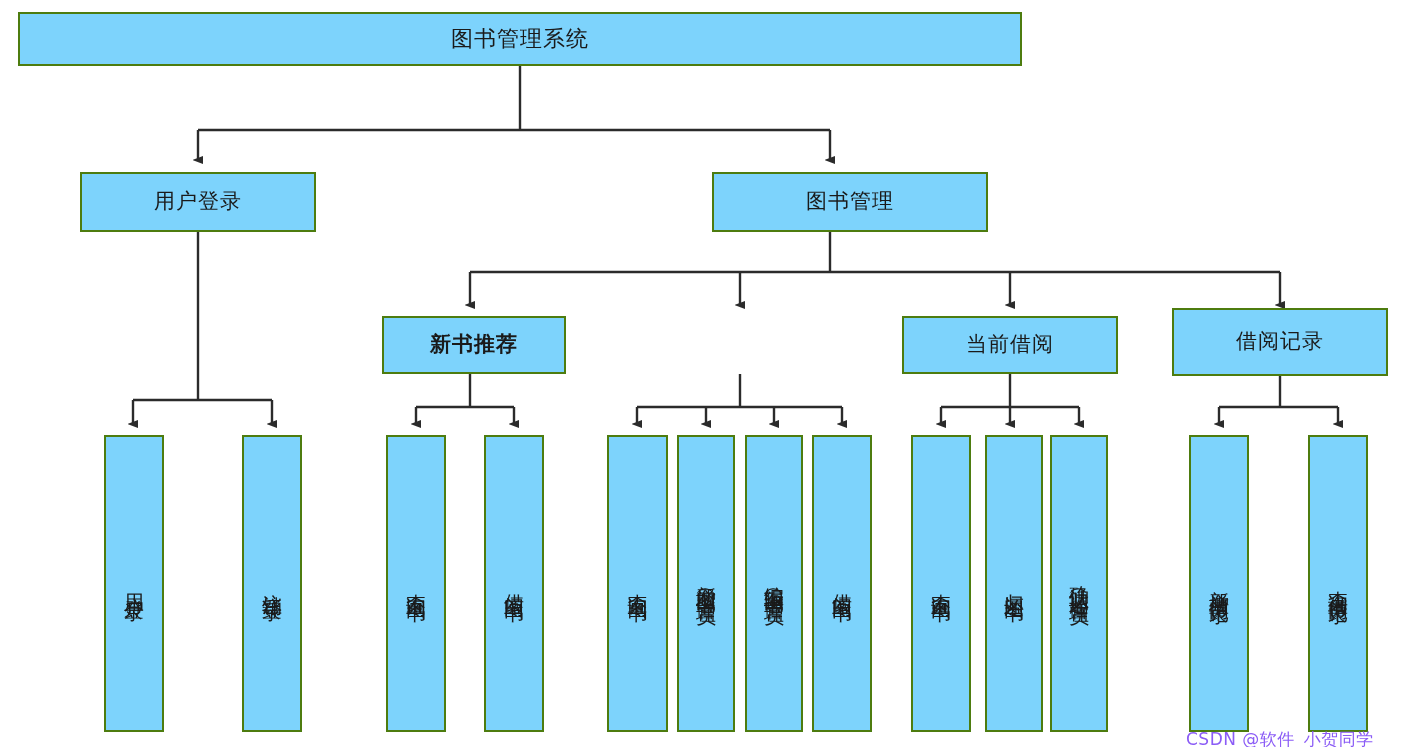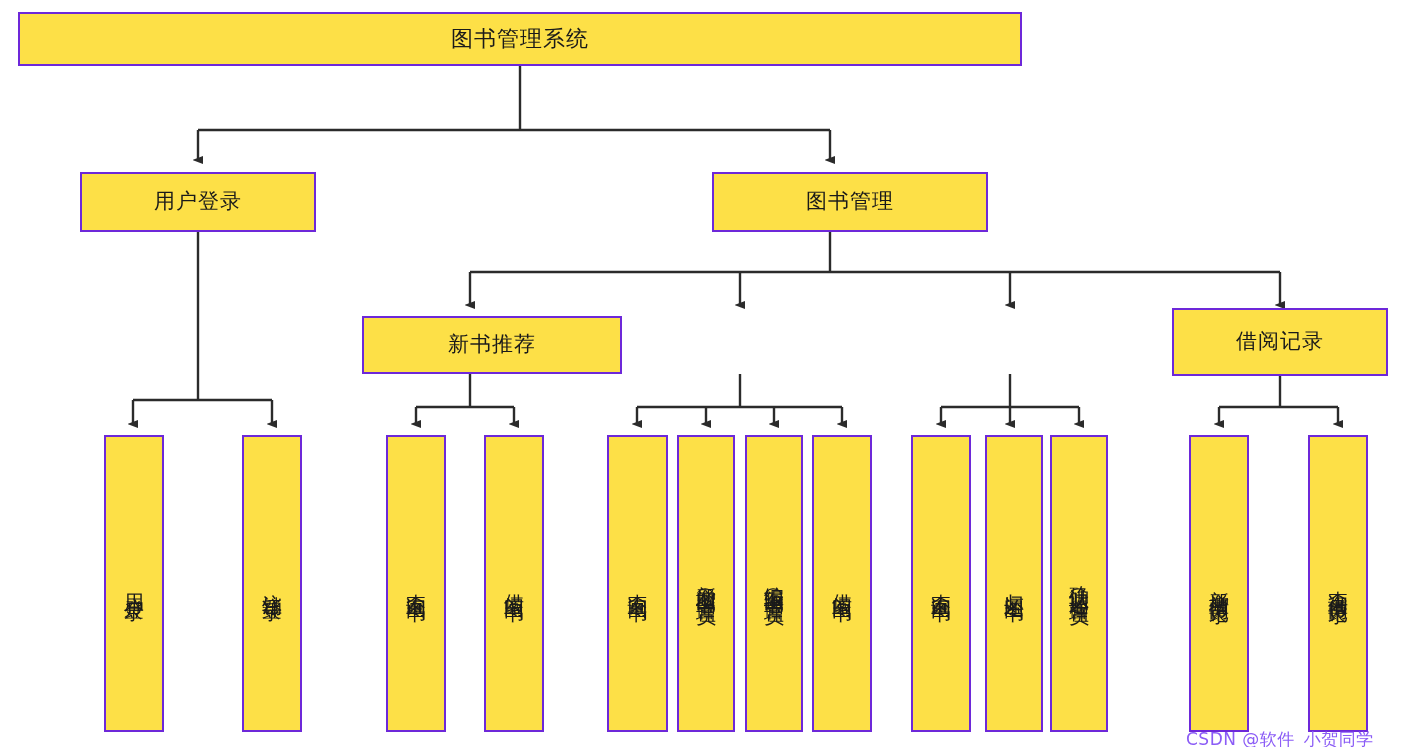--- a/index.html
+++ b/index.html
@@ -19,22 +19,22 @@
     position: absolute;
     left: 0;
     top: 0;
     width: 1405px;
     height: 747px;
     pointer-events: none;
   }
   .node {
     position: absolute;
     box-sizing: border-box;
-    border: 2px solid #6d28d9;
-    background: #fde047;
+    border: 2px solid #4d7c0f;
+    background: #7dd3fc;
     display: flex;
     align-items: center;
     justify-content: center;
     color: #1a1a1a;
   }
   .node.h-node {
     font-size: 21px;
     letter-spacing: 1px;
     line-height: 1.2;
   }
@@ -125,22 +125,25 @@
     <span>图书管理系统</span>
   </div>
 
   <div class="node h-node" style="left:80px;top:172px;width:236px;height:60px;">
     <span>用户登录</span>
   </div>
   <div class="node h-node" style="left:712px;top:172px;width:276px;height:60px;">
     <span>图书管理</span>
   </div>
 
-  <div class="node h-node" style="left:362px;top:316px;width:260px;height:58px;">
+  <div class="node h-node" style="left:382px;top:316px;width:184px;height:58px;font-weight:bold;">
     <span>新书推荐</span>
+  </div>
+  <div class="node h-node" style="left:902px;top:316px;width:216px;height:58px;">
+    <span>当前借阅</span>
   </div>
   <div class="node h-node" style="left:1172px;top:308px;width:216px;height:68px;">
     <span>借阅记录</span>
   </div>
 
   <div class="node leaf" style="left:104px;top:435px;width:60px;height:297px;">
     <span class="vtext">用户登录</span>
   </div>
   <div class="node leaf" style="left:242px;top:435px;width:60px;height:297px;">
     <span class="vtext">注销登录</span>

